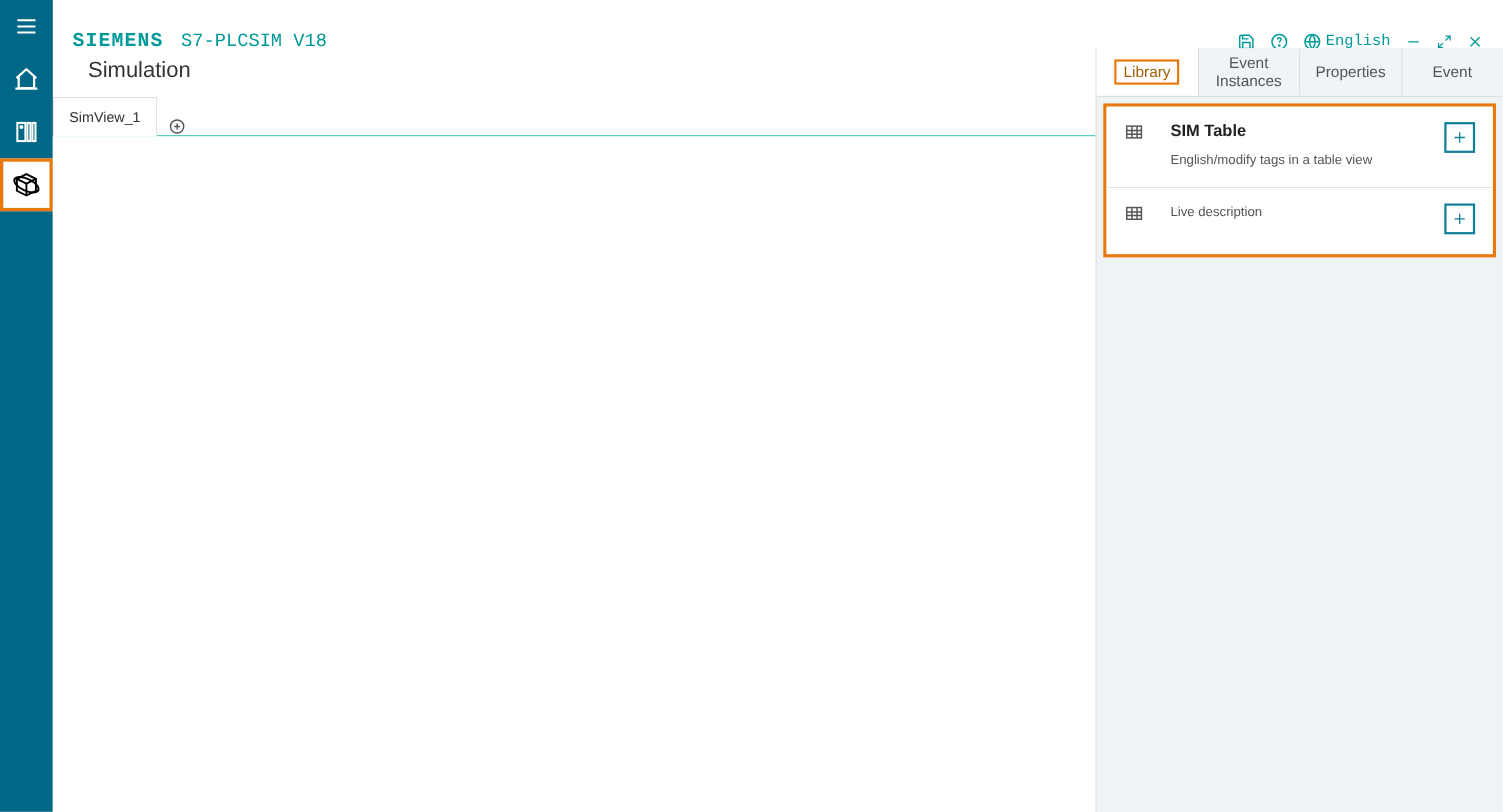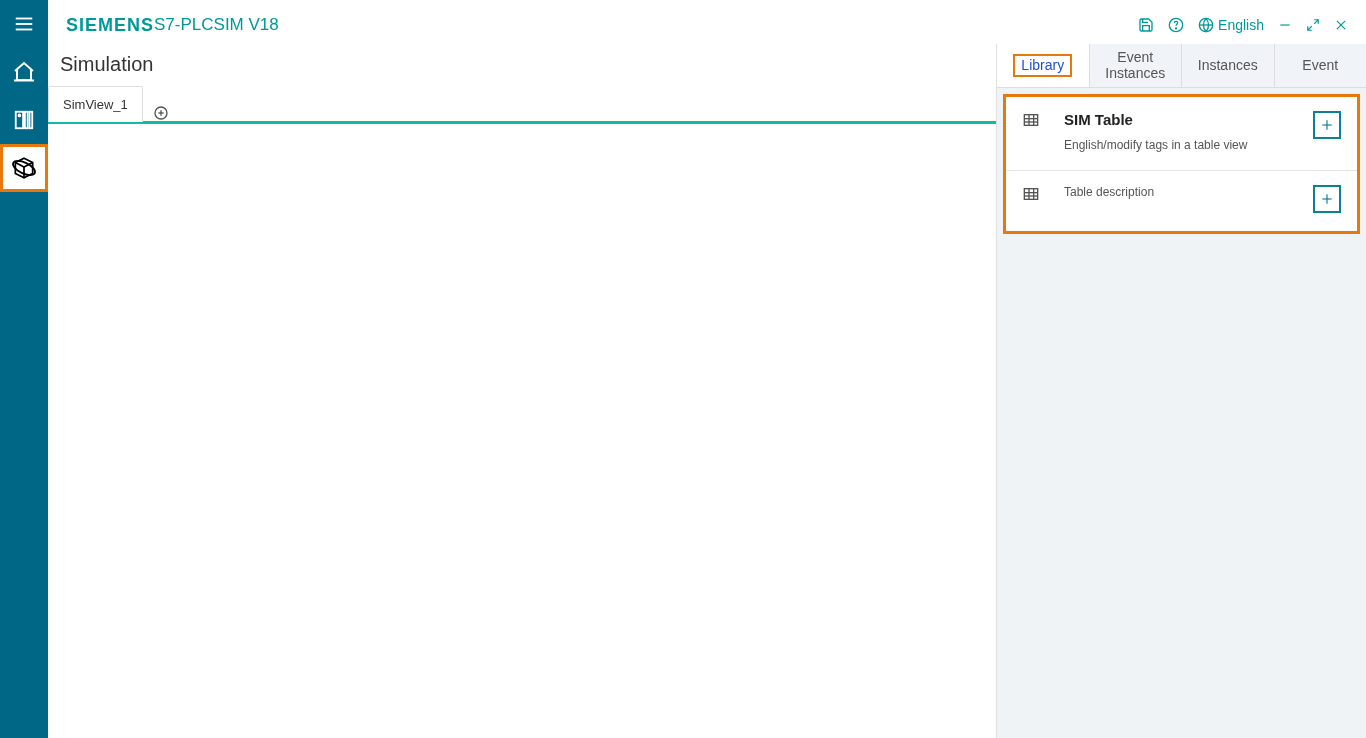--- a/index.html
+++ b/index.html
@@ -17,40 +17,40 @@
   .rail-item.active-orange {
     background:#fff; position:relative;
   }
   .rail-item.active-orange::after{
     content:""; position:absolute; inset:0; border:3px solid #E8780C; pointer-events:none;
   }
   .rail-item.active-orange svg { color:#000; }
   
   
   .topbar {
-    position:absolute; left:48px; top:3px; right:0; height:44px;
-    display:flex; align-items:center; padding:0 18px;
+    position:absolute; left:48px; top:16px; right:0; height:44px;
+    display:flex; align-items:center; padding:0 18px;font-family:Liberation Mono, monospace;
   }
   .brand { color:#009999; font-weight:800; letter-spacing:1px; font-size:18px; }
-  .app-title { color:#009999; margin-left:0; font-size:17px; }
+  .app-title { color:#009999; margin-left:16px; font-size:17px; }
   .topbar-right { margin-left:auto; display:flex; align-items:center; gap:14px; color:#009999; }
   .topbar-right .iconbtn { display:flex; cursor:pointer; }
   .lang { display:flex; align-items:center; gap:4px; font-size:14px; }
   
   
   .sim-header {
     position:absolute; left:48px; top:44px; right:370px; height:40px;
-    display:flex; align-items:center; padding-left:12px;
+    display:flex; align-items:center; padding-left:32px;
     font-size:20px; color:#333;
   }
   
   
   .tabstrip {
     position:absolute; left:48px; top:88px; right:370px; height:36px;
-    border-bottom:3px solid #14b8a6; display:flex; align-items:flex-end;
+    border-bottom:1px solid #14b8a6; display:flex; align-items:flex-end;
   }
   .tab {
     height:36px; padding:0 14px; border:1px solid #ddd; border-bottom:none;
     background:#fff; display:flex; align-items:center; font-size:13px; color:#333;
     border-top-left-radius:2px; border-top-right-radius:2px;
     position:relative; top:1px;
   }
   .tab-add {
     width:36px; display:flex; align-items:center; justify-content:center;
     color:#555; cursor:pointer;
@@ -68,21 +68,21 @@
     background:#f0f3f5; border-left:1px solid #e0e0e0;
   }
   .rp-tabs { display:flex; height:44px; background:#f0f3f5; border-bottom:1px solid #ddd;}
   .rp-tab {
     flex:1; display:flex; align-items:center; justify-content:center;
     font-size:14px; color:#555; border-right:1px solid #ddd;
     cursor:pointer; text-align:center; line-height:1.1;
     background:#f0f3f7;
   }
   .rp-tab:last-child{border-right:none;}
-  .rp-tab.active { background:#fff; color:#1d4ed8; position:relative;}
+  .rp-tab.active { background:#fff; color:#a16207; position:relative;}
   .rp-tab .hl { border:2px solid #E8780C; padding:2px 6px; }
   
   .lib-body {
     border:3px solid #E8780C; margin:6px; background:#fff;
     display:flex; flex-direction:column;
   }
   .lib-card {
     padding:14px 16px 18px 16px; border-bottom:1px solid #e3e3e3;
     display:flex; gap:24px; position:relative; background:#fff;justify-content:flex-end;
   }
@@ -202,21 +202,21 @@
 
 <div class="rightpanel">
   <div class="rp-tabs">
     <div class="rp-tab active">
       <span class="hl">Library</span>
     </div>
     <div class="rp-tab">
       <span>Event Instances</span>
     </div>
     <div class="rp-tab">
-      <span>Instances</span>
+      <span>Properties</span>
     </div>
     <div class="rp-tab">
       <span>Event</span>
     </div>
   </div>
 
   <div class="lib-body">
     <div class="lib-card">
       <div class="ic">
         <svg width="16" height="14" viewBox="0 0 24 20" fill="none" stroke="currentColor" stroke-width="2">
@@ -242,21 +242,21 @@
       <div class="ic">
         <svg width="16" height="14" viewBox="0 0 24 20" fill="none" stroke="currentColor" stroke-width="2">
             <rect x="2" y="2" width="20" height="16"></rect>
             <line x1="2" y1="8" x2="22" y2="8"></line>
             <line x1="2" y1="13" x2="22" y2="13"></line>
             <line x1="9" y1="2" x2="9" y2="18"></line>
             <line x1="16" y1="2" x2="16" y2="18"></line>
           </svg>
       </div>
       <div class="ctext">
-        <p>Table description</p>
+        <p>Live description</p>
       </div>
       <div class="addbtn">
         <svg width="14" height="14" viewBox="0 0 24 24" stroke="currentColor" stroke-width="2">
             <line x1="12" y1="4" x2="12" y2="20"></line>
             <line x1="4" y1="12" x2="20" y2="12"></line>
           </svg>
       </div>
     </div>
   </div>
 </div>

